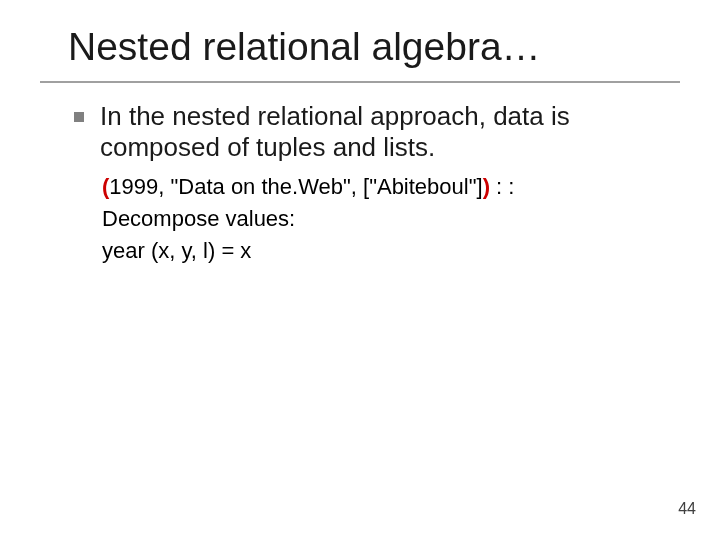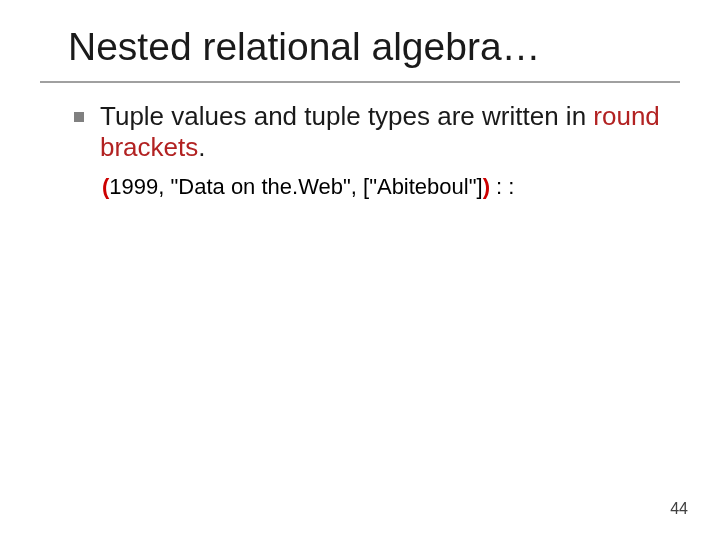--- a/index.html
+++ b/index.html
@@ -56,41 +56,43 @@
     padding-right: 20px;
     margin-top: 10px;
     font-family: "Comic Sans MS", cursive, sans-serif;
     font-size: 22px;
     color: #000;
     line-height: 1.35;
   }
   .code-line { margin-bottom: 2px; }
   .pagenum {
     position: absolute;
-    right: 32px;
+    right: 24px;
     bottom: 22px;
     font-size: 16px;
     color: #404040;
   }
   .red-paren { color: #cc0000; font-weight: bold; }
 </style>
 </head>
 <body>
 
 <div class="slide">
 
   <h1 class="title">Nested relational algebra…</h1>
   <div class="rule"></div>
 
   <div class="bullets">
     <div class="bullet">
-      <span>Tuple values and tuple types are written in </span><span class="redtext">round brackets</span><span>.</span>
+      <span>In the nested relational approach, data is composed of tuples and lists.</span>
     </div>
   </div>
 
   <div class="code-block">
     <div class="code-line">
       <span class="red-paren">(</span><span>1999, "Data on the.Web", ["Abiteboul"]</span><span class="red-paren">)</span><span> : :</span>
     </div>
+    <div class="code-line">Decompose values:</div>
+    <div class="code-line">year (x, y, l) = x</div>
   </div>
 
   <div class="pagenum">44</div>
 </div>
 
 </body></html>

